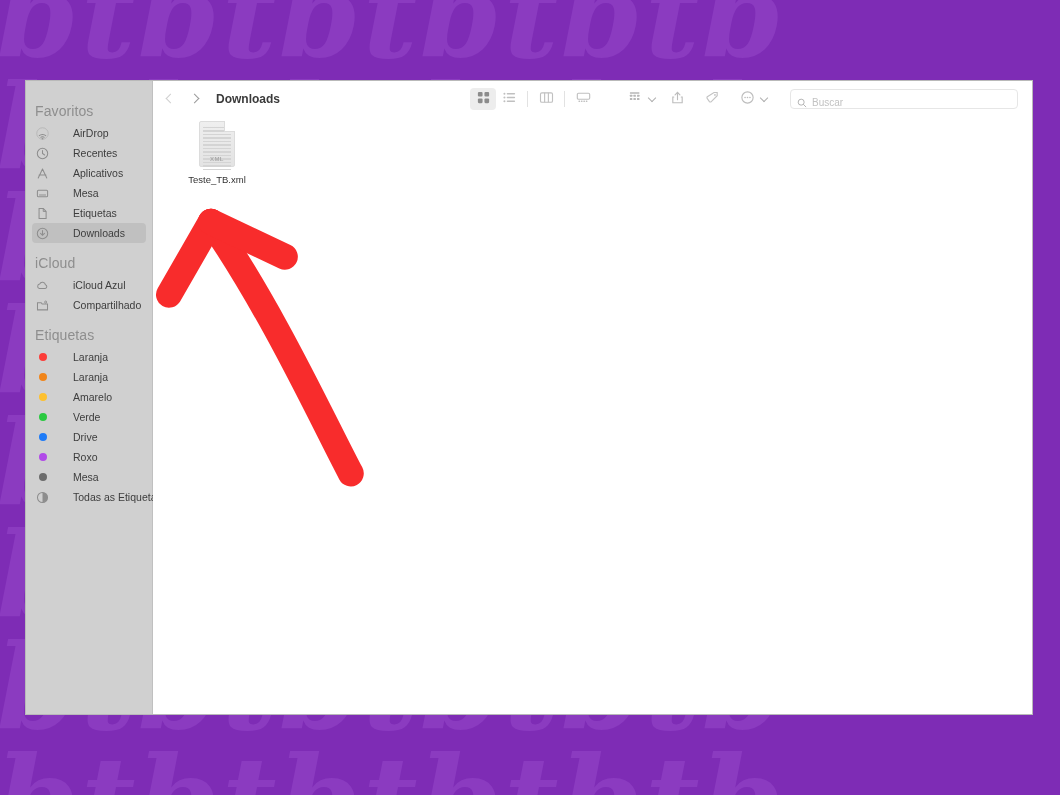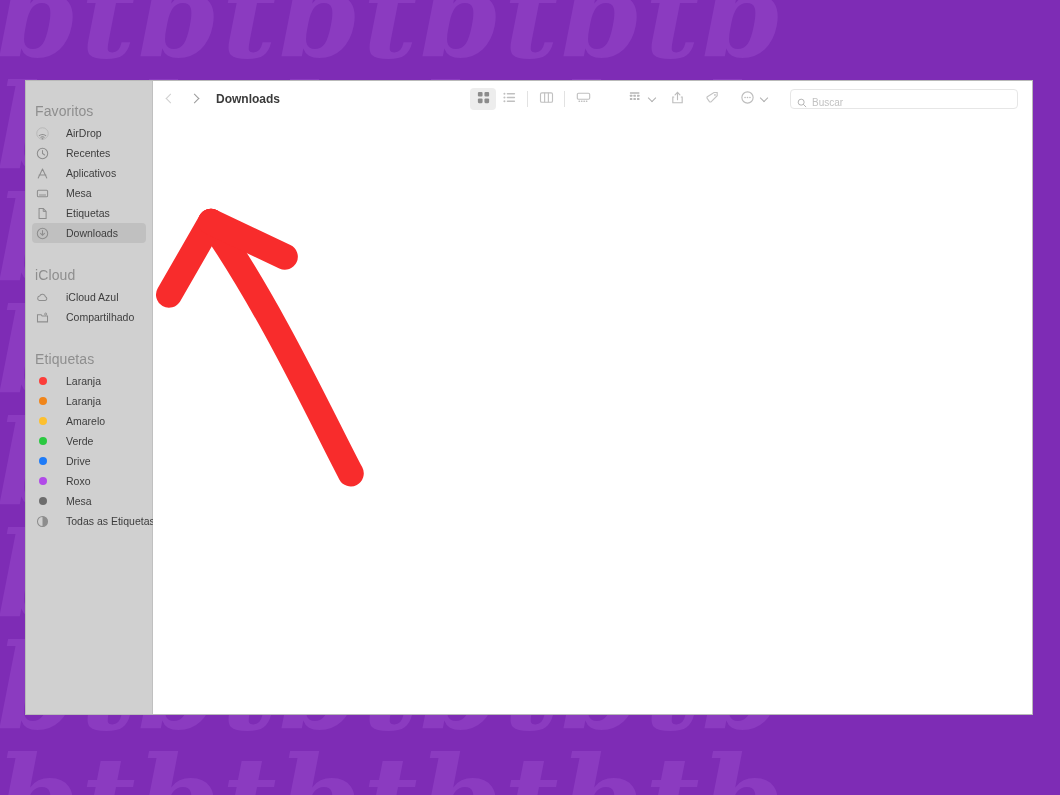--- a/index.html
+++ b/index.html
@@ -49,28 +49,28 @@
     border-right: 1px solid #c0c0c0;
     padding-top: 22px;
     flex: 0 0 127px;
   }
   .sb-section {
     font-size: 14px;
     color: #8e8e8e;
     padding: 0 0 4px 9px;
     letter-spacing: .1px;
   }
-  .sb-section.gap { padding-top: 24px; }
+  .sb-section.gap { padding-top: 12px; }
   .sb-item {
     height: 20px;
     margin: 0 6px;
     padding-left: 4px;
     display: flex;
     align-items: center;
-    gap: 17px;
+    gap: 24px;
     border-radius: 4px;
     font-size: 10.5px;
     color: #3d3d3d;
   }
   .sb-item.selected { background: #c0c0c0; }
   .sb-ico {
     width: 13px; height: 13px;
     flex: 0 0 13px;
     display: flex; align-items: center; justify-content: center;
     color: #767676;
@@ -444,20 +444,43 @@
             <circle cx="5" cy="5" r="3.6" fill="none" stroke="#b5b5b5" stroke-width="1.2"></circle>
             <line x1="7.7" y1="7.7" x2="10.6" y2="10.6" stroke="#b5b5b5" stroke-width="1.2" stroke-linecap="round"></line>
           </svg>
         </span>
         <input type="text" placeholder="Buscar" style="">
       </div>
     </div>
 
     <div id="content">
 
+      <div id="file">
+        <div class="doc">
+          <div class="doc-page"></div>
+          <div class="doc-lines">
+            <i></i>
+              <i></i>
+              <i></i>
+              <i></i>
+              <i></i>
+              <i></i>
+              <i></i>
+              <i></i>
+              <i></i>
+              <i></i>
+              <i></i>
+              <i></i>
+              <i></i>
+          </div>
+          <div class="doc-fold"></div>
+          <div class="doc-kind">XML</div>
+        </div>
+        <div class="fname">Teste_TB.xml</div>
+      </div>
 
       <svg id="arrow" viewBox="0 0 880 598" preserveAspectRatio="none">
         <path d="M 198 357 C 168 300 120 195 58 105" fill="none" stroke="#f82c2c" stroke-width="26" stroke-linecap="round"></path>
         <path d="M 58 105 L 16 178" fill="none" stroke="#f82c2c" stroke-width="26" stroke-linecap="round"></path>
         <path d="M 58 105 L 132 140" fill="none" stroke="#f82c2c" stroke-width="26" stroke-linecap="round"></path>
       </svg>
 
     </div>
   </div>
 </div>

